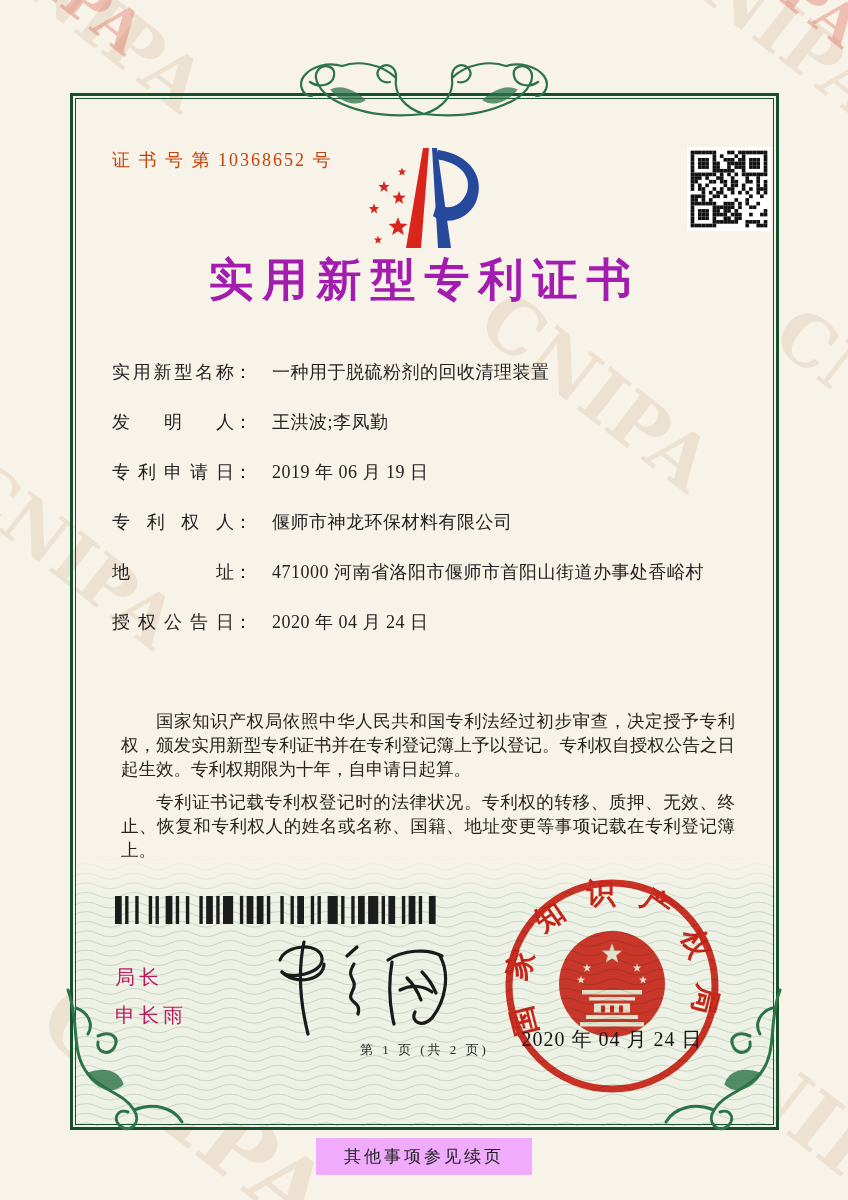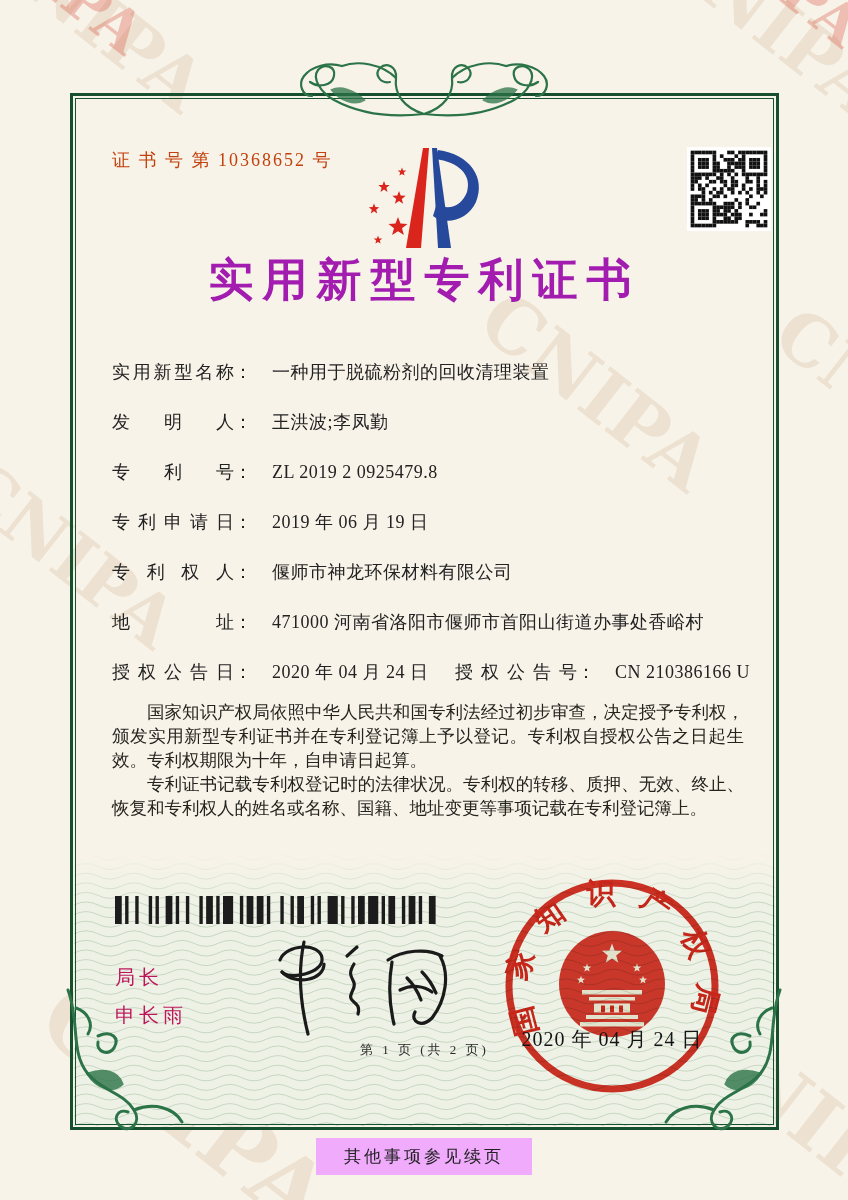--- a/index.html
+++ b/index.html
@@ -36,21 +36,21 @@
   .qrbox{left:687px;top:147px;width:84px;height:84px;background:#fff;padding:0;}
 
   .fields{left:112px;top:360px;width:650px;font-size:18px;color:#222;}
   .frow{position:relative;height:50px;white-space:nowrap;}
   .flabel{display:inline-block;width:122px;text-align:justify;text-align-last:justify;}
   .fvalue{margin-left:20px;letter-spacing:.5px;}
   .fpair2{position:absolute;left:343px;top:0;}
 
   .bodytext{left:112px;top:700px;width:632px;font-size:17.5px;line-height:24px;
             color:#24241f;text-align:justify;}
-  .bodytext p{margin:0;text-indent:2em;}
+  .bodytext p{margin:9px;text-indent:2em;}
 
   .signer{left:115px;font-size:20px;letter-spacing:4px;color:#be185d;z-index:2;}
   .sig{left:252px;top:930px;z-index:2;}
 
   .sealwrap{left:496px;top:870px;z-index:3;mix-blend-mode:multiply;}
   .sealdate{left:496px;top:1026px;width:232px;text-align:center;font-size:20px;
             letter-spacing:1px;color:#141414;z-index:4;}
 
   .pageinfo{left:70px;top:1041px;width:709px;text-align:center;font-size:13px;
             letter-spacing:3px;color:#2a2a28;z-index:2;}
@@ -404,36 +404,30 @@
   <div class="abs title z2">实用新型专利证书</div>
 
   <div class="abs fields z2">
     <div class="frow">
       <span class="flabel">实用新型名称</span><span>：</span><span class="fvalue">一种用于脱硫粉剂的回收清理装置</span>
     </div>
     <div class="frow">
       <span class="flabel">发明人</span><span>：</span><span class="fvalue">王洪波;李凤勤</span>
     </div>
     <div class="frow">
-      <span class="flabel">专利号</span><span>：</span><span class="fvalue">ZL 2019 2 0925479.8</span>
-    </div>
-    <div class="frow">
       <span class="flabel">专利申请日</span><span>：</span><span class="fvalue">2019 年 06 月 19 日</span>
     </div>
     <div class="frow">
       <span class="flabel">专利权人</span><span>：</span><span class="fvalue">偃师市神龙环保材料有限公司</span>
     </div>
     <div class="frow">
       <span class="flabel">地址</span><span>：</span><span class="fvalue">471000 河南省洛阳市偃师市首阳山街道办事处香峪村</span>
     </div>
     <div class="frow">
       <span class="flabel">授权公告日</span><span>：</span><span class="fvalue">2020 年 04 月 24 日</span>
-      <span class="fpair2">
-        <span class="flabel">授权公告号</span><span>：</span><span class="fvalue">CN 210386166 U</span>
-      </span>
     </div>
   </div>
 
   <div class="abs bodytext z2">
     <p>国家知识产权局依照中华人民共和国专利法经过初步审查，决定授予专利权，颁发实用新型专利证书并在专利登记簿上予以登记。专利权自授权公告之日起生效。专利权期限为十年，自申请日起算。</p>
     <p>专利证书记载专利权登记时的法律状况。专利权的转移、质押、无效、终止、恢复和专利权人的姓名或名称、国籍、地址变更等事项记载在专利登记簿上。</p>
   </div>
 
   <div class="abs barwrap">
     <svg id="barsvg" width="324" height="28">

